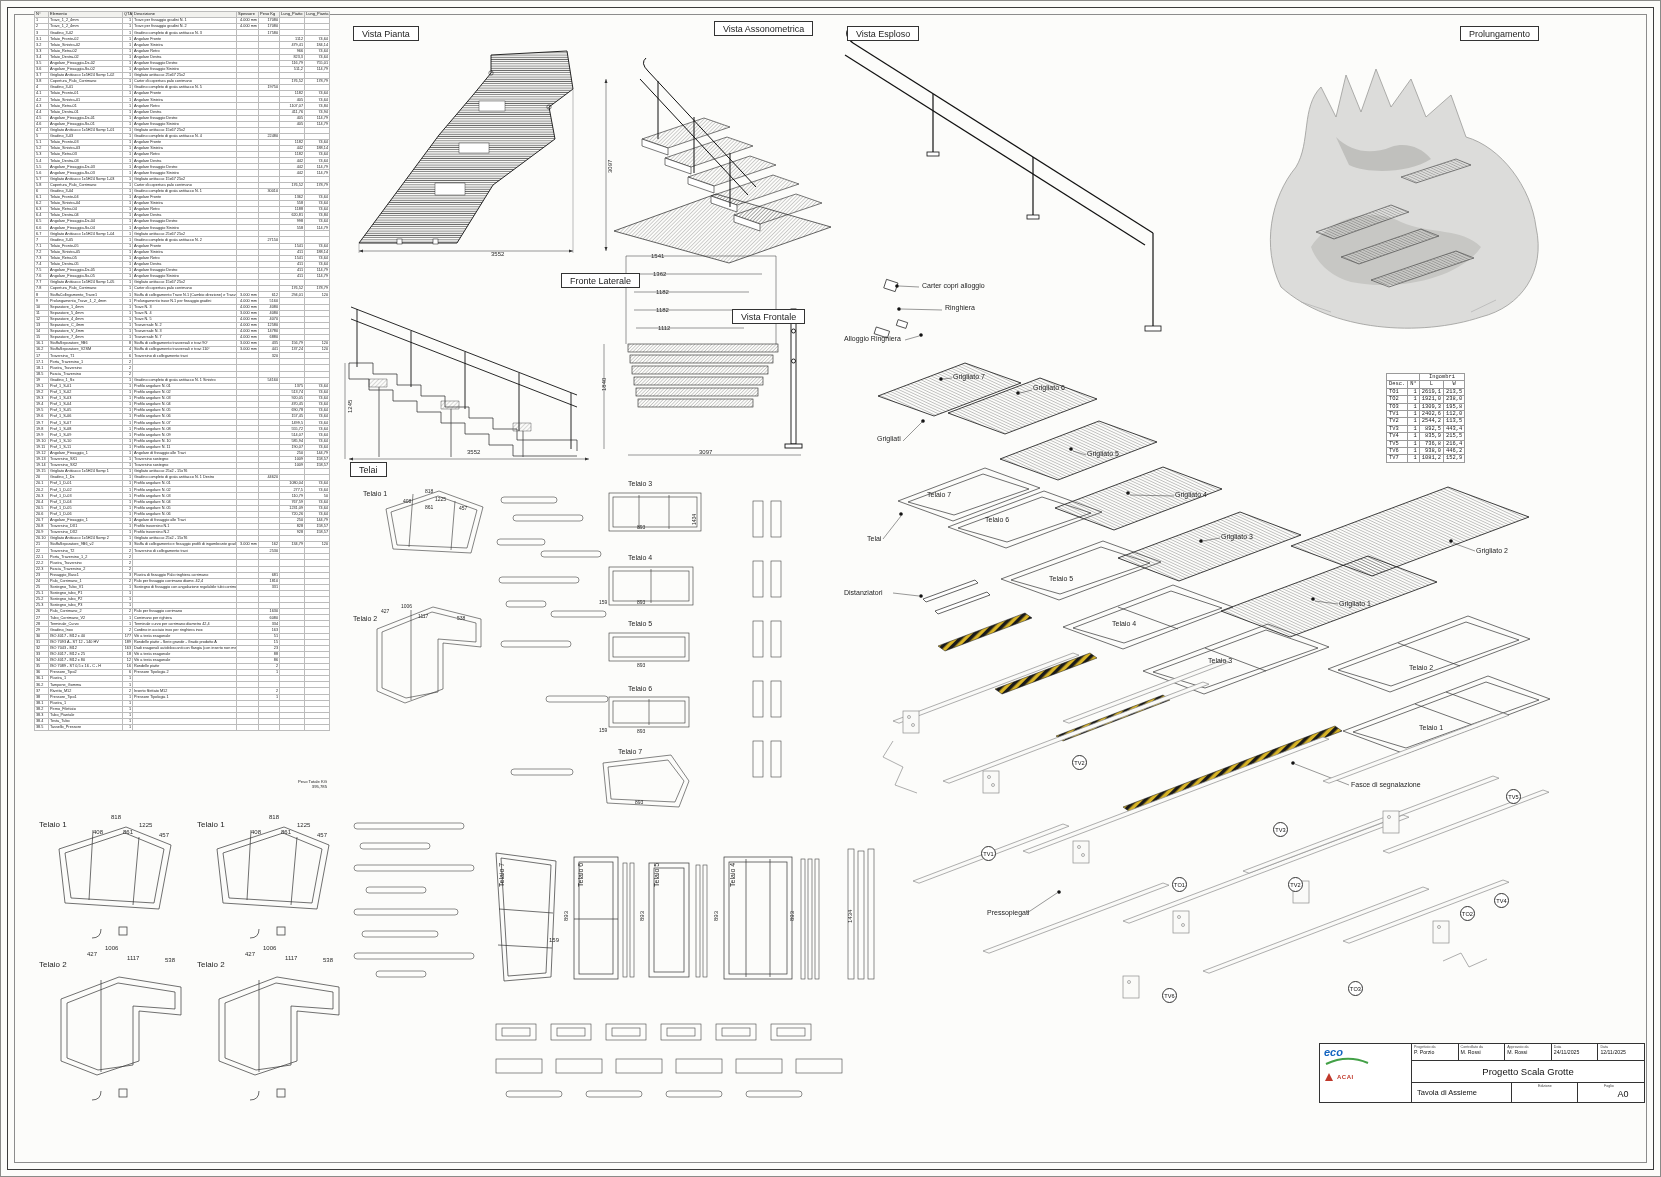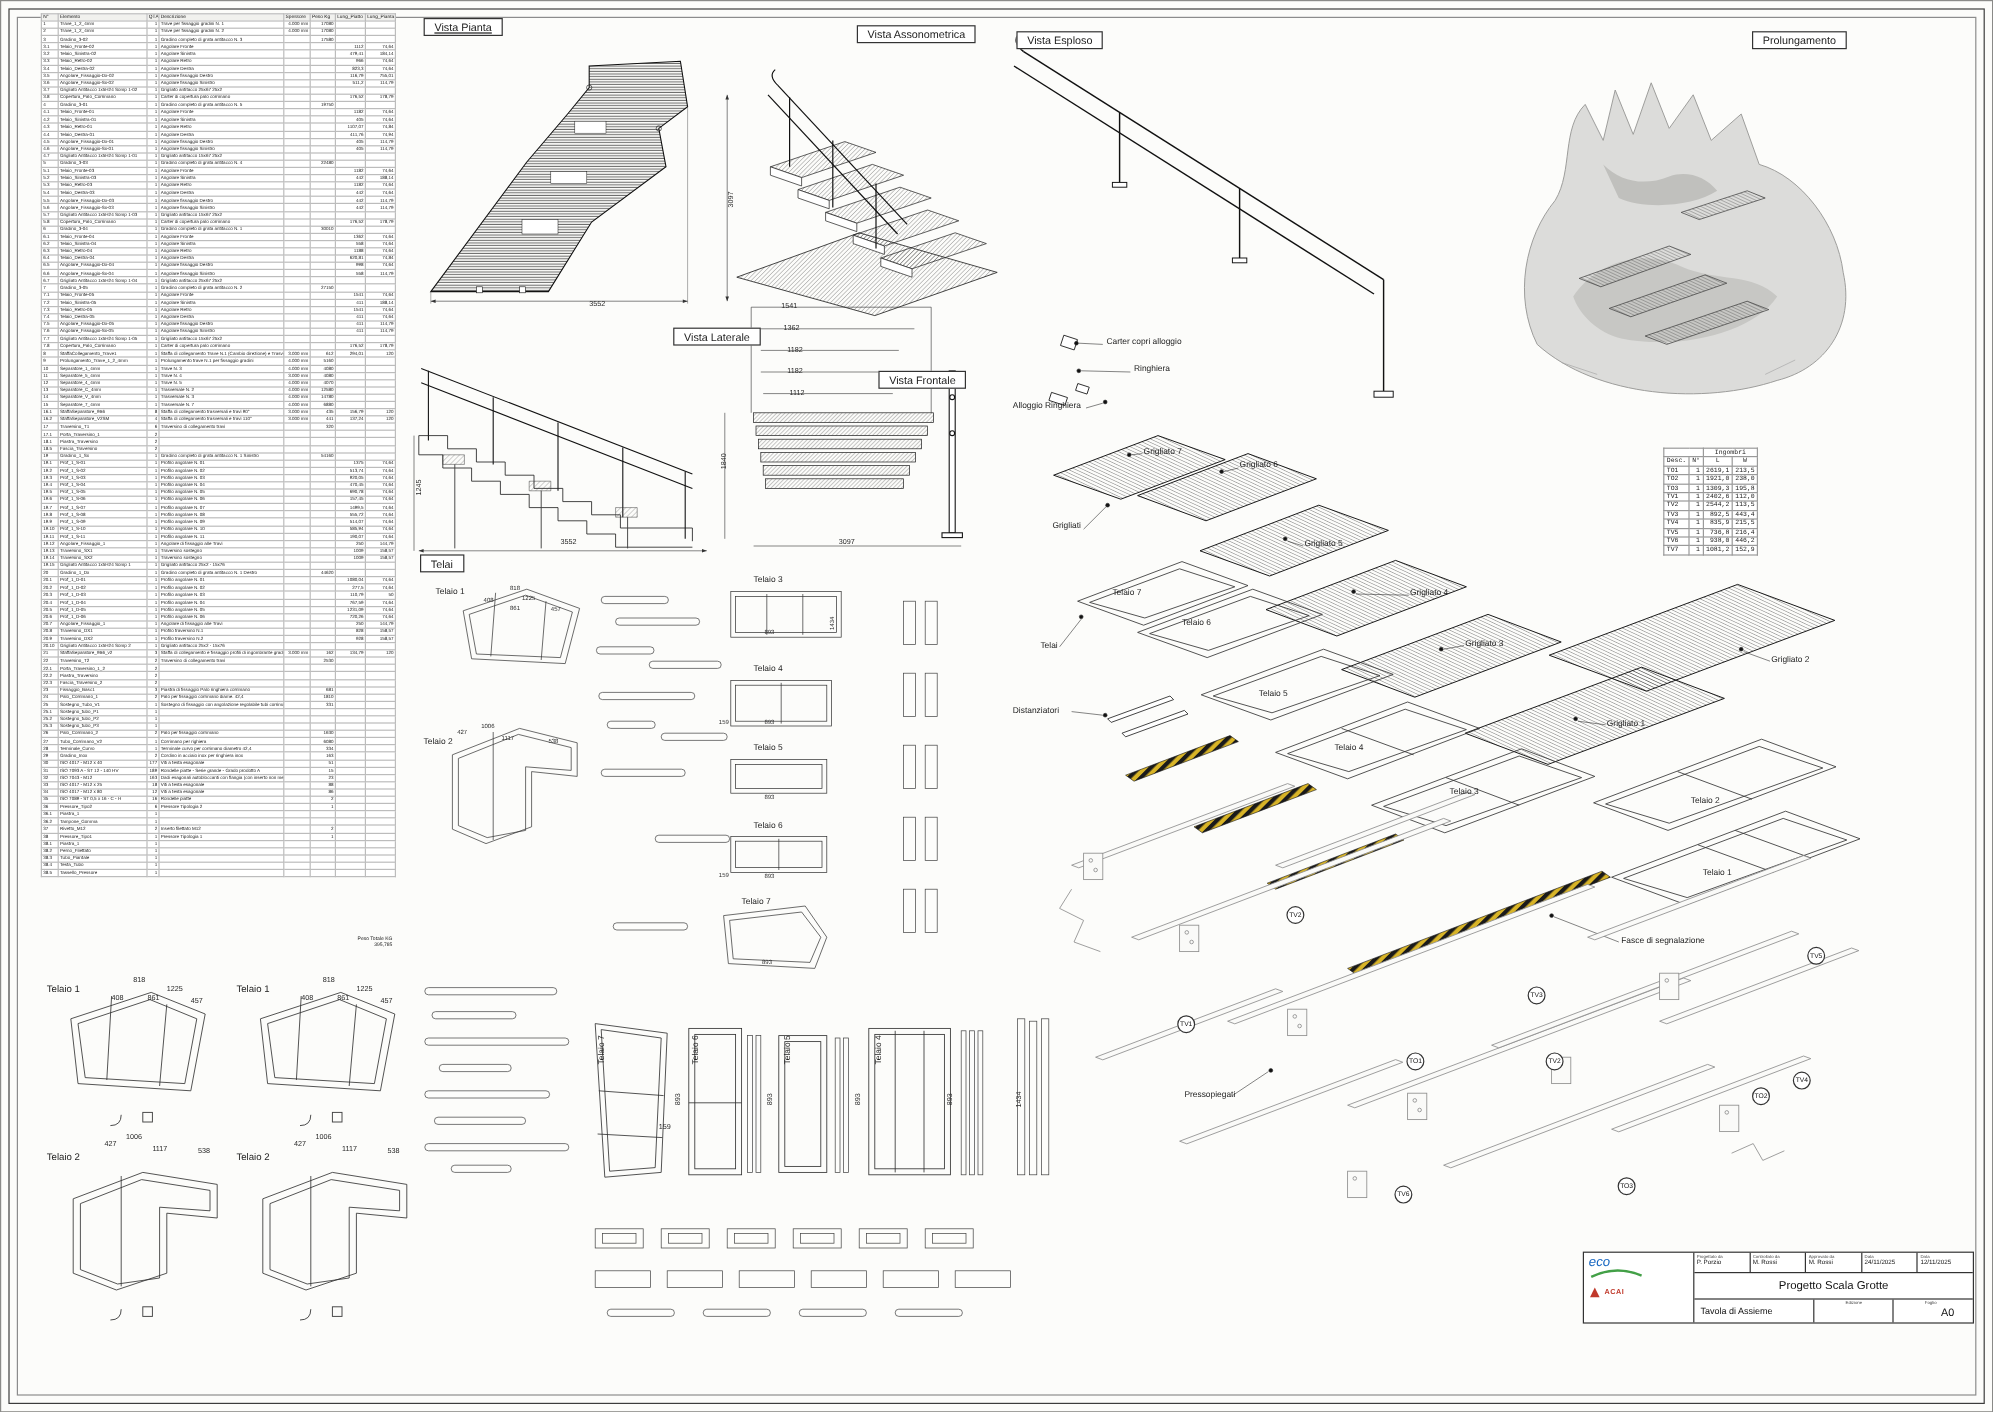--- a/index.html
+++ b/index.html
@@ -28,21 +28,21 @@
   .tb-cell { flex:1; border-right:0.6px solid #333; padding:1px 2px; overflow:hidden; }
   .tb-cell:last-child { border-right:none; }
   .tb-lab { font-size:3.6px; color:#444; line-height:4px; }
   .tb-val { font-size:5.2px; color:#111; line-height:7px; }
   #tb-row2 { height:22px; border-bottom:0.8px solid #333; display:flex; align-items:center; justify-content:center; font-size:9.5px; color:#111; }
   #tb-row3 { flex:1; display:flex;gap:24px; }
   #tb-sheet { flex:1; display:flex; align-items:center; padding-left:5px; font-size:7.5px; color:#111; border-right:0.6px solid #333; }
   .tb-small { width:42px; border-right:0.6px solid #333; padding:1px 2px; }
   .tb-small:last-child { border-right:none; }
   .tb-big-val { font-size:9px; color:#111; text-align:center; line-height:12px; }
-  .eco-blue { color:#1565c0; font-weight:normal; font-style:italic; font-size:11px; line-height:11px; }
+  .eco-blue { color:#1565c0; font-weight:bold; font-style:italic; font-size:11px; line-height:11px; }
   .acai-red { color:#c0392b; font-weight:bold; font-size:6px; letter-spacing:0.5px; }
   svg { position:absolute; overflow:visible; }
 </style>
 </head>
 <body>
 
 <div id="sheet">
   <div class="frame-outer"></div>
   <div class="frame-inner"></div>
 
@@ -1242,25 +1242,25 @@
         <td class="num"></td>
         <td class="num"></td>
       </tr>
       </tbody>
   </table>
   <div id="total-box">
     <div>Peso Totale KG</div>
     <div>395,785</div>
   </div>
 
-  <div class="viewlabel" style="left:352px;top:14px;text-decoration:underline;">Vista Pianta</div>
+  <div class="viewlabel" style="left:352px;top:25px;">Vista Pianta</div>
   <div class="viewlabel" style="left:713px;top:20px;">Vista Assonometrica</div>
   <div class="viewlabel" style="left:846px;top:25px;">Vista Esploso</div>
   <div class="viewlabel" style="left:1459px;top:25px;">Prolungamento</div>
-  <div class="viewlabel" style="left:560px;top:272px;">Vista Laterale</div>
+  <div class="viewlabel" style="left:560px;top:272px;">Fronte Laterale</div>
   <div class="viewlabel" style="left:731px;top:272px;margin-top:36px;">Vista Frontale</div>
   <div class="viewlabel" style="left:349px;top:461px;">Telai</div>
 
   <svg style="left:340px;top:42px;" width="300" height="215" viewBox="0 0 300 215">
     <defs>
       <pattern id="pp1" width="2.2" height="2.2" patternUnits="userSpaceOnUse">
         <line x1="0" y1="1" x2="2.2" y2="1" stroke="#1c1c1c" stroke-width="0.55"></line>
       </pattern>
     </defs>
     <path d="M18,200 L98,92 L132,52 L150,30 L150,12 L226,8 L232,46 L208,64 L214,96 L152,142 L116,200 Z" fill="url(#pp1)" stroke="#111" stroke-width="0.9"></path>

